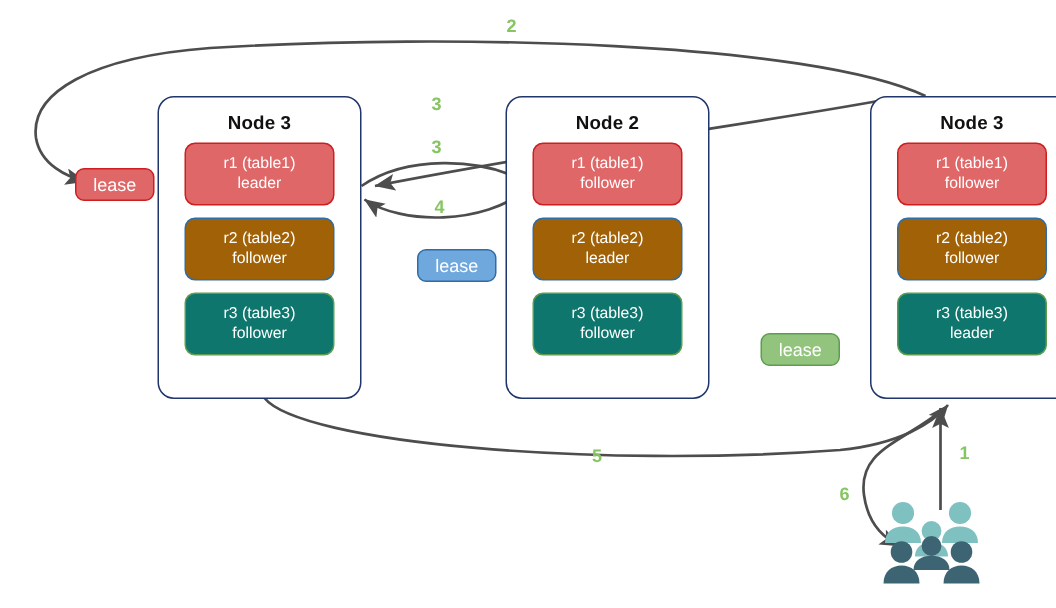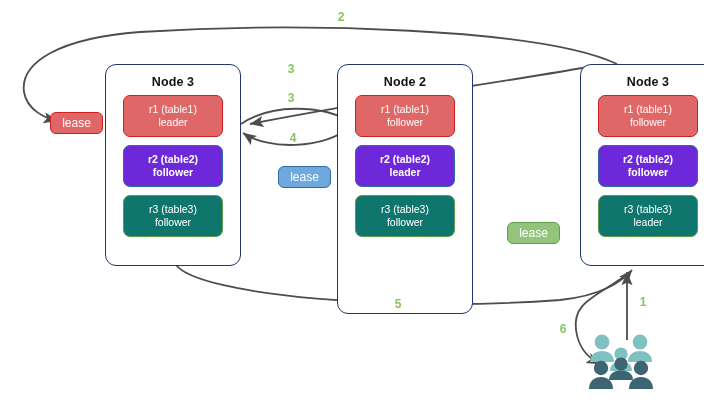--- a/index.html
+++ b/index.html
@@ -51,21 +51,21 @@
     align-items: center;
     justify-content: center;
     font-size: 10.5px;
     color: #ffffff;
     line-height: 13px;
     margin-bottom: 8px;
     text-align: center;
   }
   .replica .rline { display: block; }
   .rep-red   { background: #e06767; border: 1.6px solid #cc1f1f; }
-  .rep-blue  { background: #6d28d9; border: 1.6px solid #2f6da6; font-weight: bold; }
+  .rep-blue  { background: #a16207; border: 1.6px solid #2f6da6; }
   .rep-green { background: #0f766e; border: 1.6px solid #5e9d4e; }
   .lease {
     position: absolute;
     box-sizing: border-box;
     border-radius: 6px;
     display: flex;
     align-items: center;
     justify-content: center;
     font-size: 12px;
     color: #ffffff;
@@ -126,21 +126,21 @@
     <div class="replica rep-blue">
       <span class="rline">r2 (table2)</span>
       <span class="rline">follower</span>
     </div>
     <div class="replica rep-green">
       <span class="rline">r3 (table3)</span>
       <span class="rline">follower</span>
     </div>
   </div>
 
-  <div class="node-card" style="left:337px; top:64px; width:136px; height:250px;">
+  <div class="node-card" style="left:337px; top:64px; width:136px; height:202px;">
     <div class="node-title">Node 2</div>
     <div class="replica rep-red">
       <span class="rline">r1 (table1)</span>
       <span class="rline">follower</span>
     </div>
     <div class="replica rep-blue">
       <span class="rline">r2 (table2)</span>
       <span class="rline">leader</span>
     </div>
     <div class="replica rep-green">

